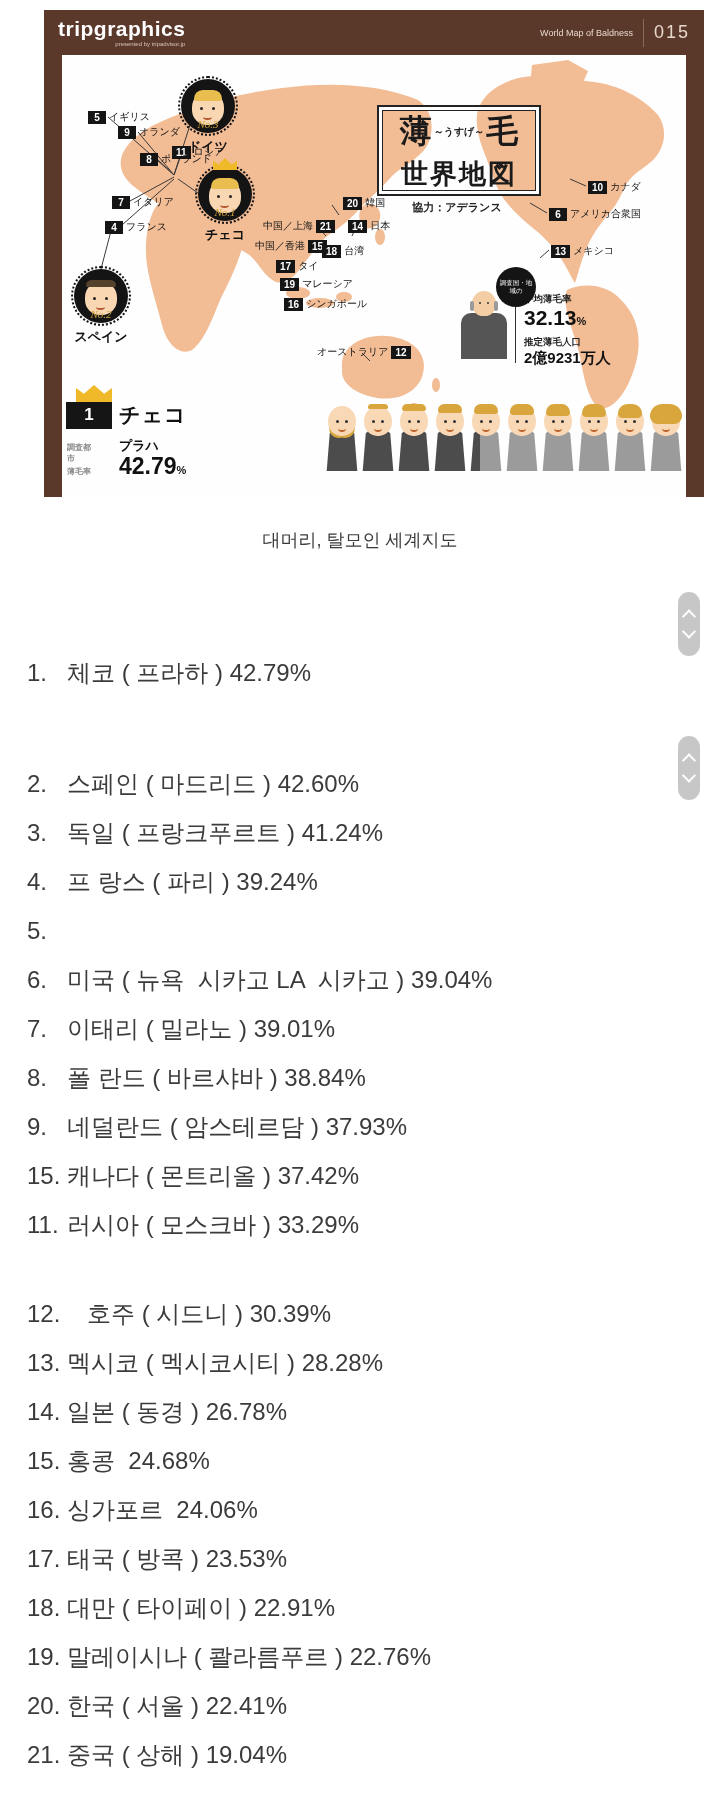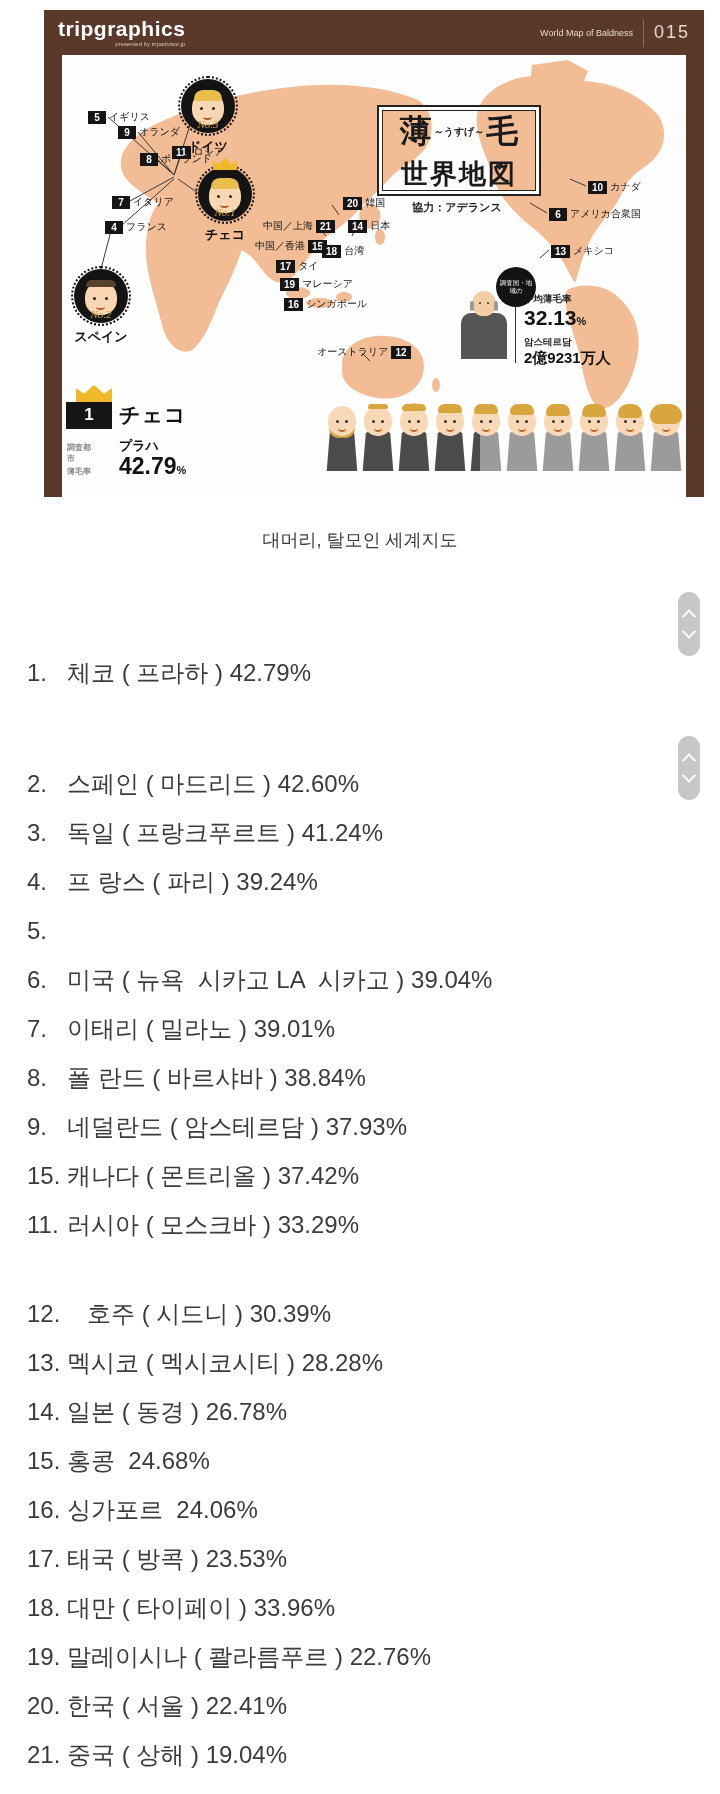--- a/index.html
+++ b/index.html
@@ -325,21 +325,21 @@
       <div class="mascot">
         <div class="mascot-badge">調査国・地域の</div>
         <div class="mascot-line"></div>
         <div class="mascot-man">
           <div class="m-head"></div>
           <div class="m-body"></div>
         </div>
         <div class="mascot-stats">
           <div class="stat-label">平均薄毛率</div>
           <div class="stat-value"><span>32.13</span><span class="stat-unit">%</span></div>
-          <div class="stat-label second">암스테르담</div>
+          <div class="stat-label second">推定薄毛人口</div>
           <div class="stat-value2">2億9231万人</div>
         </div>
       </div>
 
       <div class="winner">
         <div class="w-crown"></div>
         <div class="w-row1">
           <span class="w-rankbox">1</span>
           <span class="w-country">チェコ</span>
         </div>
@@ -519,21 +519,21 @@
         <span class="rank-text">싱가포르  24.06%</span>
       </li>
 
       <li class="rank-item">
         <span class="rank-num">17.</span>
         <span class="rank-text">태국 ( 방콕 ) 23.53%</span>
       </li>
 
       <li class="rank-item">
         <span class="rank-num">18.</span>
-        <span class="rank-text">대만 ( 타이페이 ) 33.96%</span>
+        <span class="rank-text">대만 ( 타이페이 ) 22.91%</span>
       </li>
 
       <li class="rank-item">
         <span class="rank-num">19.</span>
         <span class="rank-text">말레이시나 ( 콸라름푸르 ) 22.76%</span>
       </li>
 
       <li class="rank-item">
         <span class="rank-num">20.</span>
         <span class="rank-text">한국 ( 서울 ) 22.41%</span>

